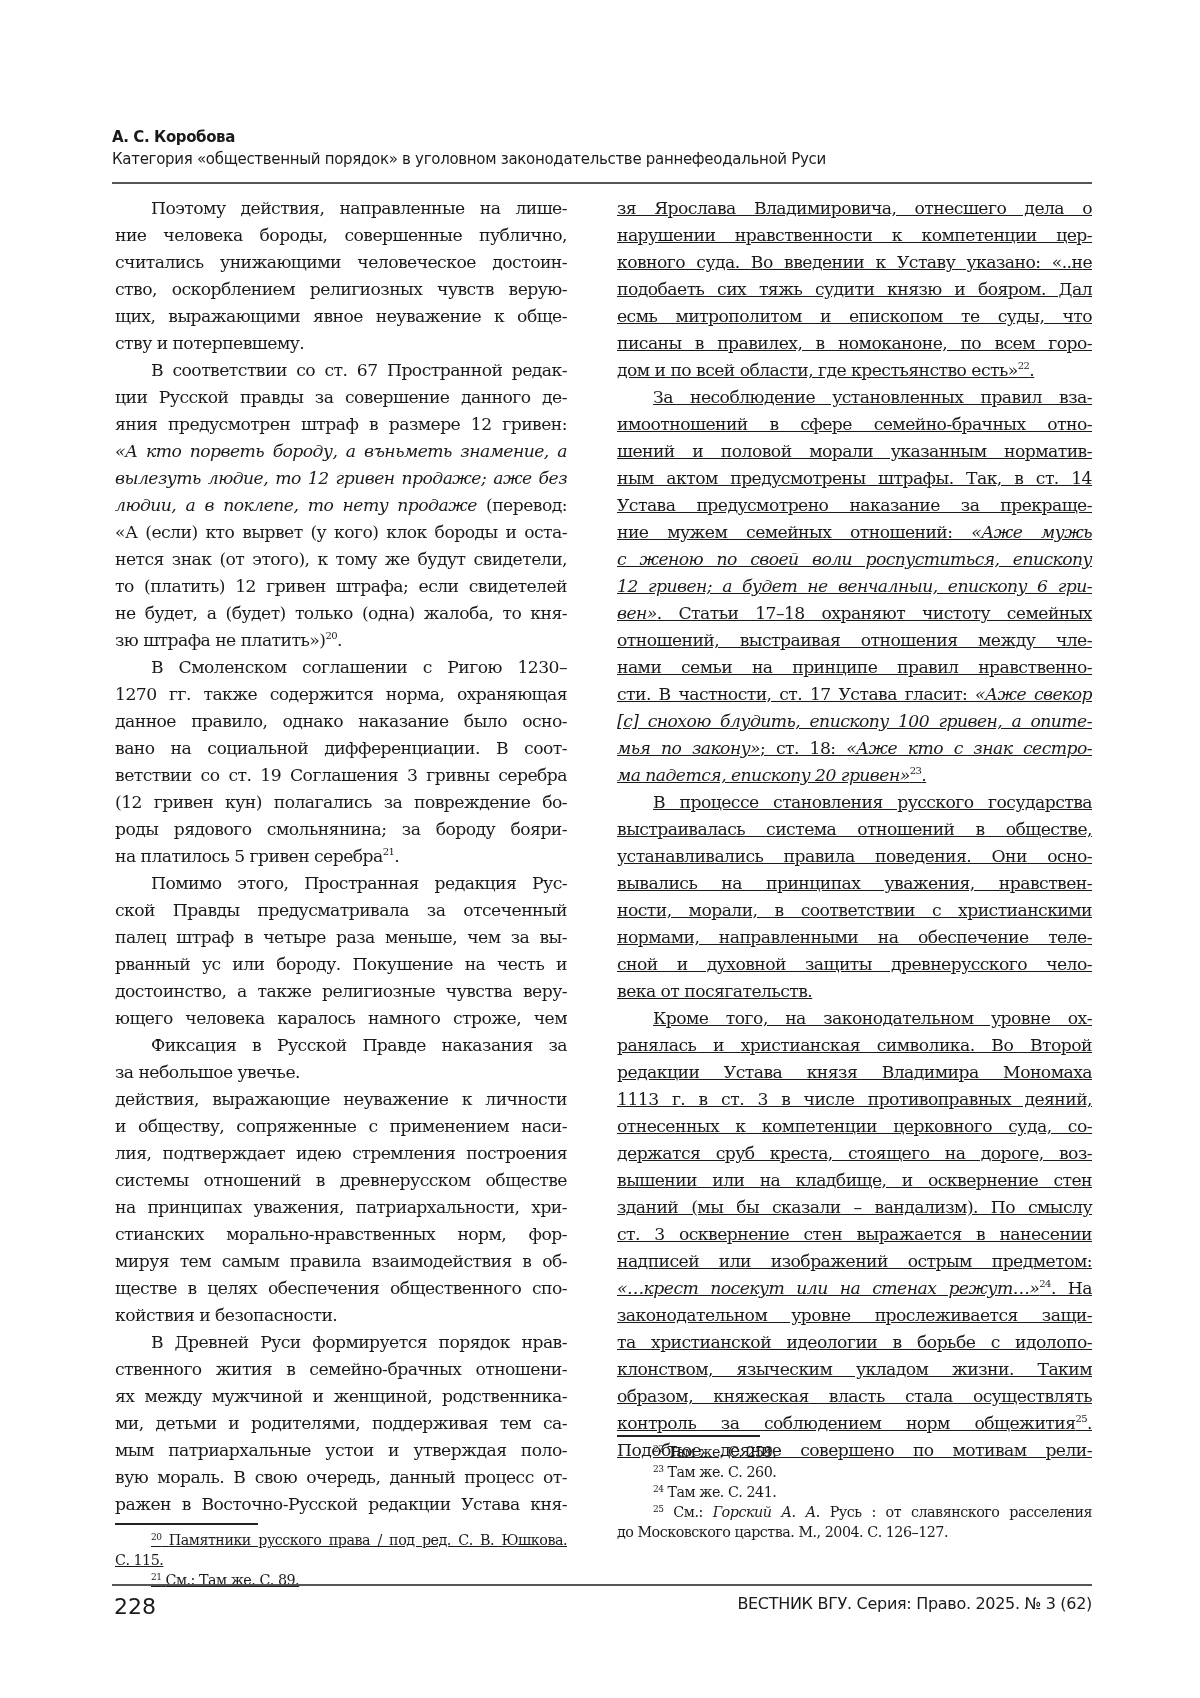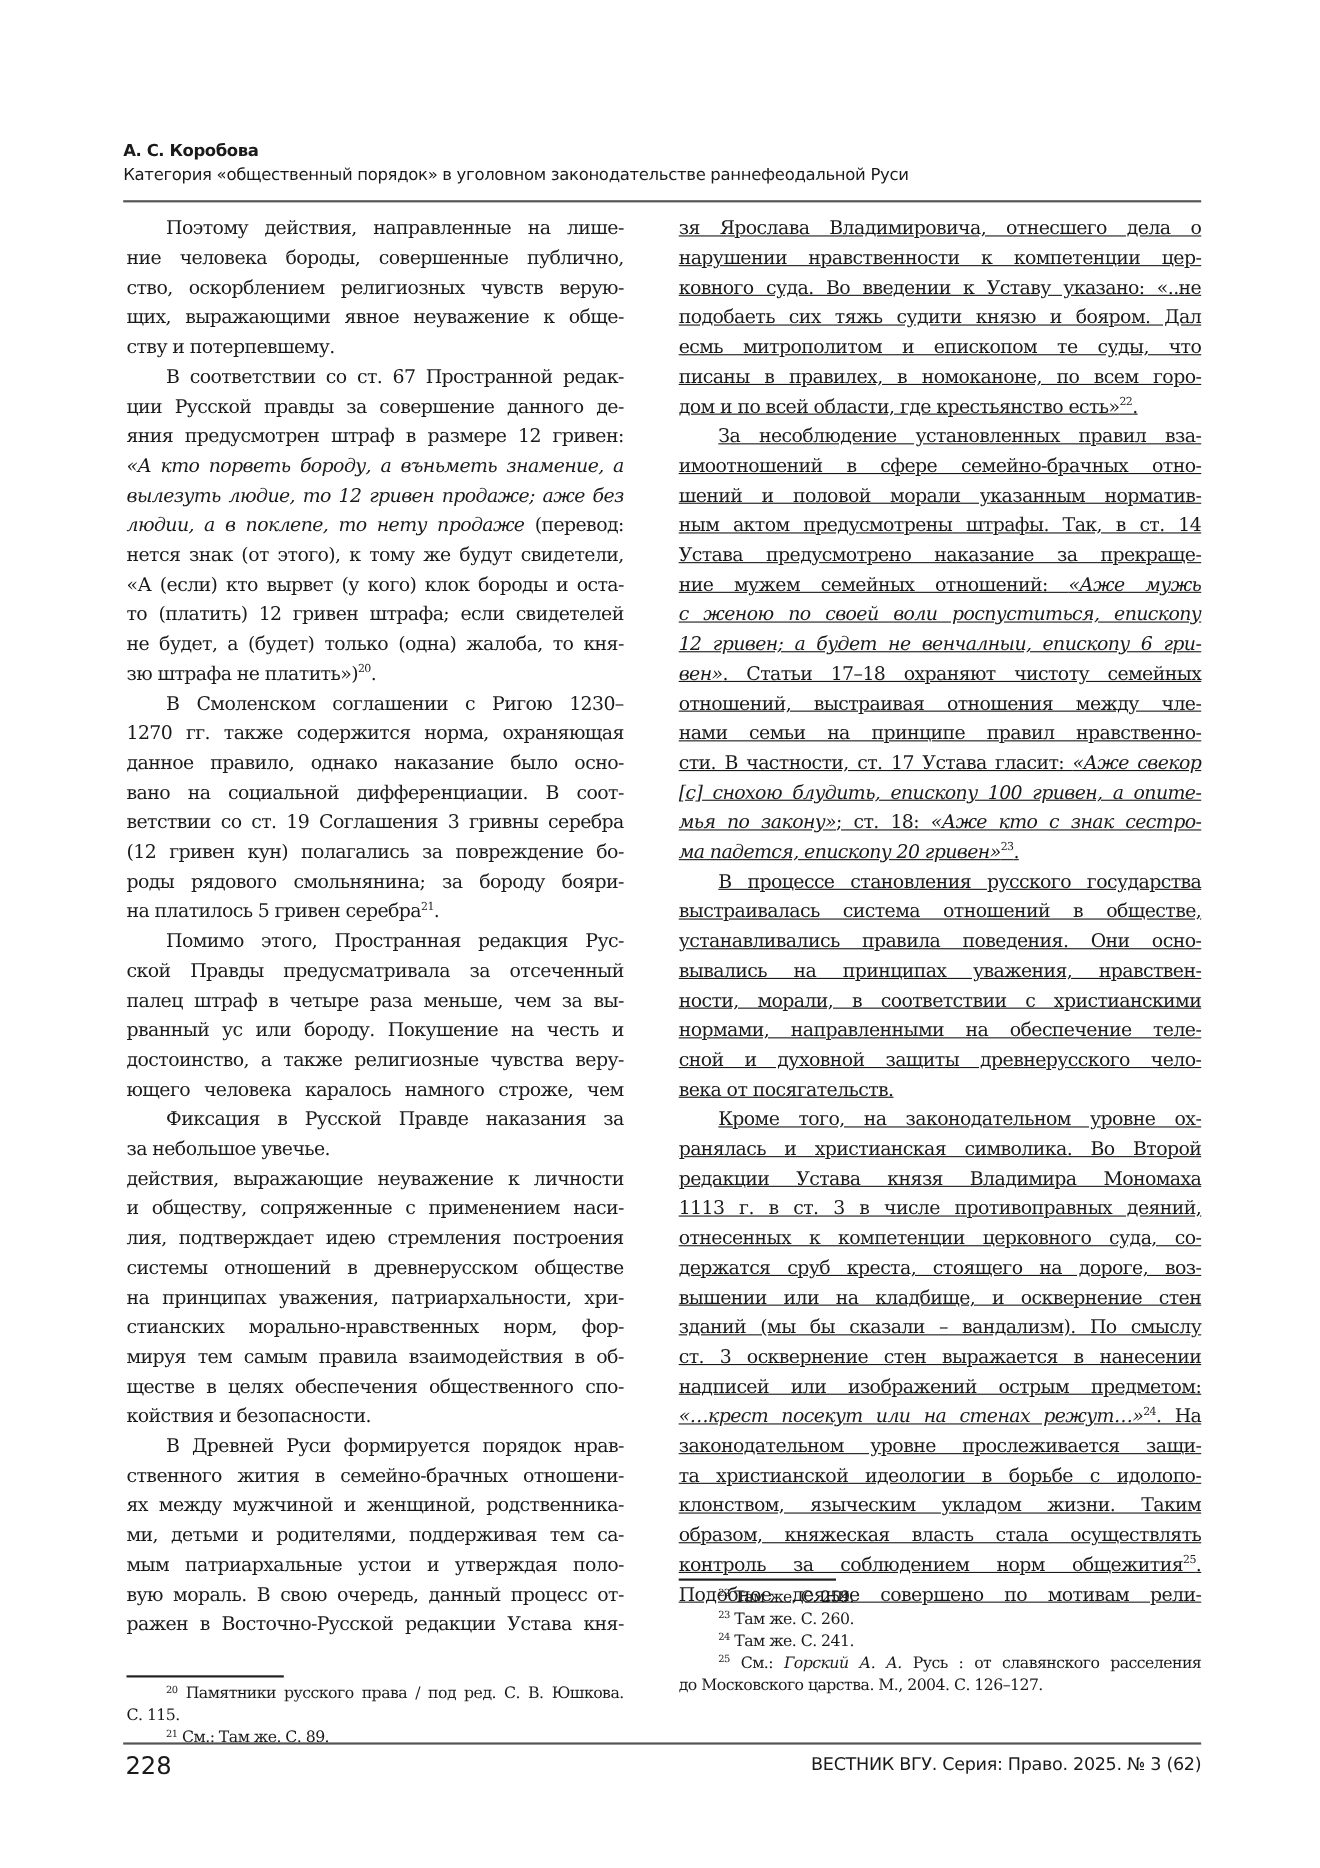--- a/index.html
+++ b/index.html
@@ -33,31 +33,32 @@
 <div class="page">
   <div class="running-head">
     <div class="author">А. С. Коробова</div>
     <div class="title">Категория «общественный порядок» в уголовном законодательстве раннефеодальной Руси</div>
   </div>
   <div class="head-rule"></div>
 
   <div class="col col-left" id="col-left">
       <div class="line indent"><span>Поэтому действия, направленные на лише-</span></div>
       <div class="line"><span>ние человека бороды, совершенные публично,</span></div>
+      <div class="line"><span>считались унижающими человеческое достоин-</span></div>
       <div class="line"><span>ство, оскорблением религиозных чувств верую-</span></div>
       <div class="line"><span>щих, выражающими явное неуважение к обще-</span></div>
       <div class="line last"><span>ству и потерпевшему.</span></div>
       <div class="line indent"><span>В соответствии со ст. 67 Пространной редак-</span></div>
       <div class="line"><span>ции Русской правды за совершение данного де-</span></div>
       <div class="line"><span>яния предусмотрен штраф в размере 12 гривен:</span></div>
       <div class="line"><span class="it">«А кто порветь бороду, а въньметь знамение, а</span></div>
       <div class="line"><span class="it">вылезуть людие, то 12 гривен продаже; аже без</span></div>
       <div class="line"><span class="it">людии, а в поклепе, то нету продаже</span><span> (перевод:</span></div>
+      <div class="line"><span>«А (если) кто вырвет (у кого) клок бороды и оста-</span></div>
       <div class="line"><span>нется знак (от этого), к тому же будут свидетели,</span></div>
-      <div class="line"><span>«А (если) кто вырвет (у кого) клок бороды и оста-</span></div>
       <div class="line"><span>то (платить) 12 гривен штрафа; если свидетелей</span></div>
       <div class="line"><span>не будет, а (будет) только (одна) жалоба, то кня-</span></div>
       <div class="line last"><span>зю штрафа не платить»)</span><sup>20</sup><span>.</span></div>
       <div class="line indent"><span>В Смоленском соглашении с Ригою 1230–</span></div>
       <div class="line"><span>1270 гг. также содержится норма, охраняющая</span></div>
       <div class="line"><span>данное правило, однако наказание было осно-</span></div>
       <div class="line"><span>вано на социальной дифференциации. В соот-</span></div>
       <div class="line"><span>ветствии со ст. 19 Соглашения 3 гривны серебра</span></div>
       <div class="line"><span>(12 гривен кун) полагались за повреждение бо-</span></div>
       <div class="line"><span>роды рядового смольнянина; за бороду бояри-</span></div>
@@ -131,21 +132,21 @@
       <div class="line"><span class="it">«…крест посекут или на стенах режут…»</span><sup>24</sup><span>. На</span></div>
       <div class="line"><span>законодательном уровне прослеживается защи-</span></div>
       <div class="line"><span>та христианской идеологии в борьбе с идолопо-</span></div>
       <div class="line"><span>клонством, языческим укладом жизни. Таким</span></div>
       <div class="line"><span>образом, княжеская власть стала осуществлять</span></div>
       <div class="line"><span>контроль за соблюдением норм общежития</span><sup>25</sup><span>.</span></div>
       <div class="line"><span>Подобное деяние совершено по мотивам рели-</span></div>
     </div>
 
   <div class="fn-rule" style="left:115px; top:1523px;"></div>
-  <div class="footnotes" id="fn-left" style="left:115px; top:1530px; width:452px;">
+  <div class="footnotes" id="fn-left" style="left:115px; top:1530px; width:452px;text-decoration:underline;">
       <div class="fn-line indent just"><sup>20</sup><span> </span><span>Памятники русского права / под ред. С. В. Юшкова.</span></div>
       <div class="fn-line"><span>С. 115.</span></div>
       <div class="fn-line indent"><sup>21</sup><span> </span><span>См.: Там же. С. 89.</span></div>
     </div>
 
   <div class="fn-rule" style="left:617px; top:1435px;"></div>
   <div class="footnotes" id="fn-right" style="left:617px; top:1442px; width:475px;">
       <div class="fn-line indent"><sup>22</sup><span> </span><span>Там же. С. 259.</span></div>
       <div class="fn-line indent"><sup>23</sup><span> </span><span>Там же. С. 260.</span></div>
       <div class="fn-line indent"><sup>24</sup><span> </span><span>Там же.  С. 241.</span></div>

